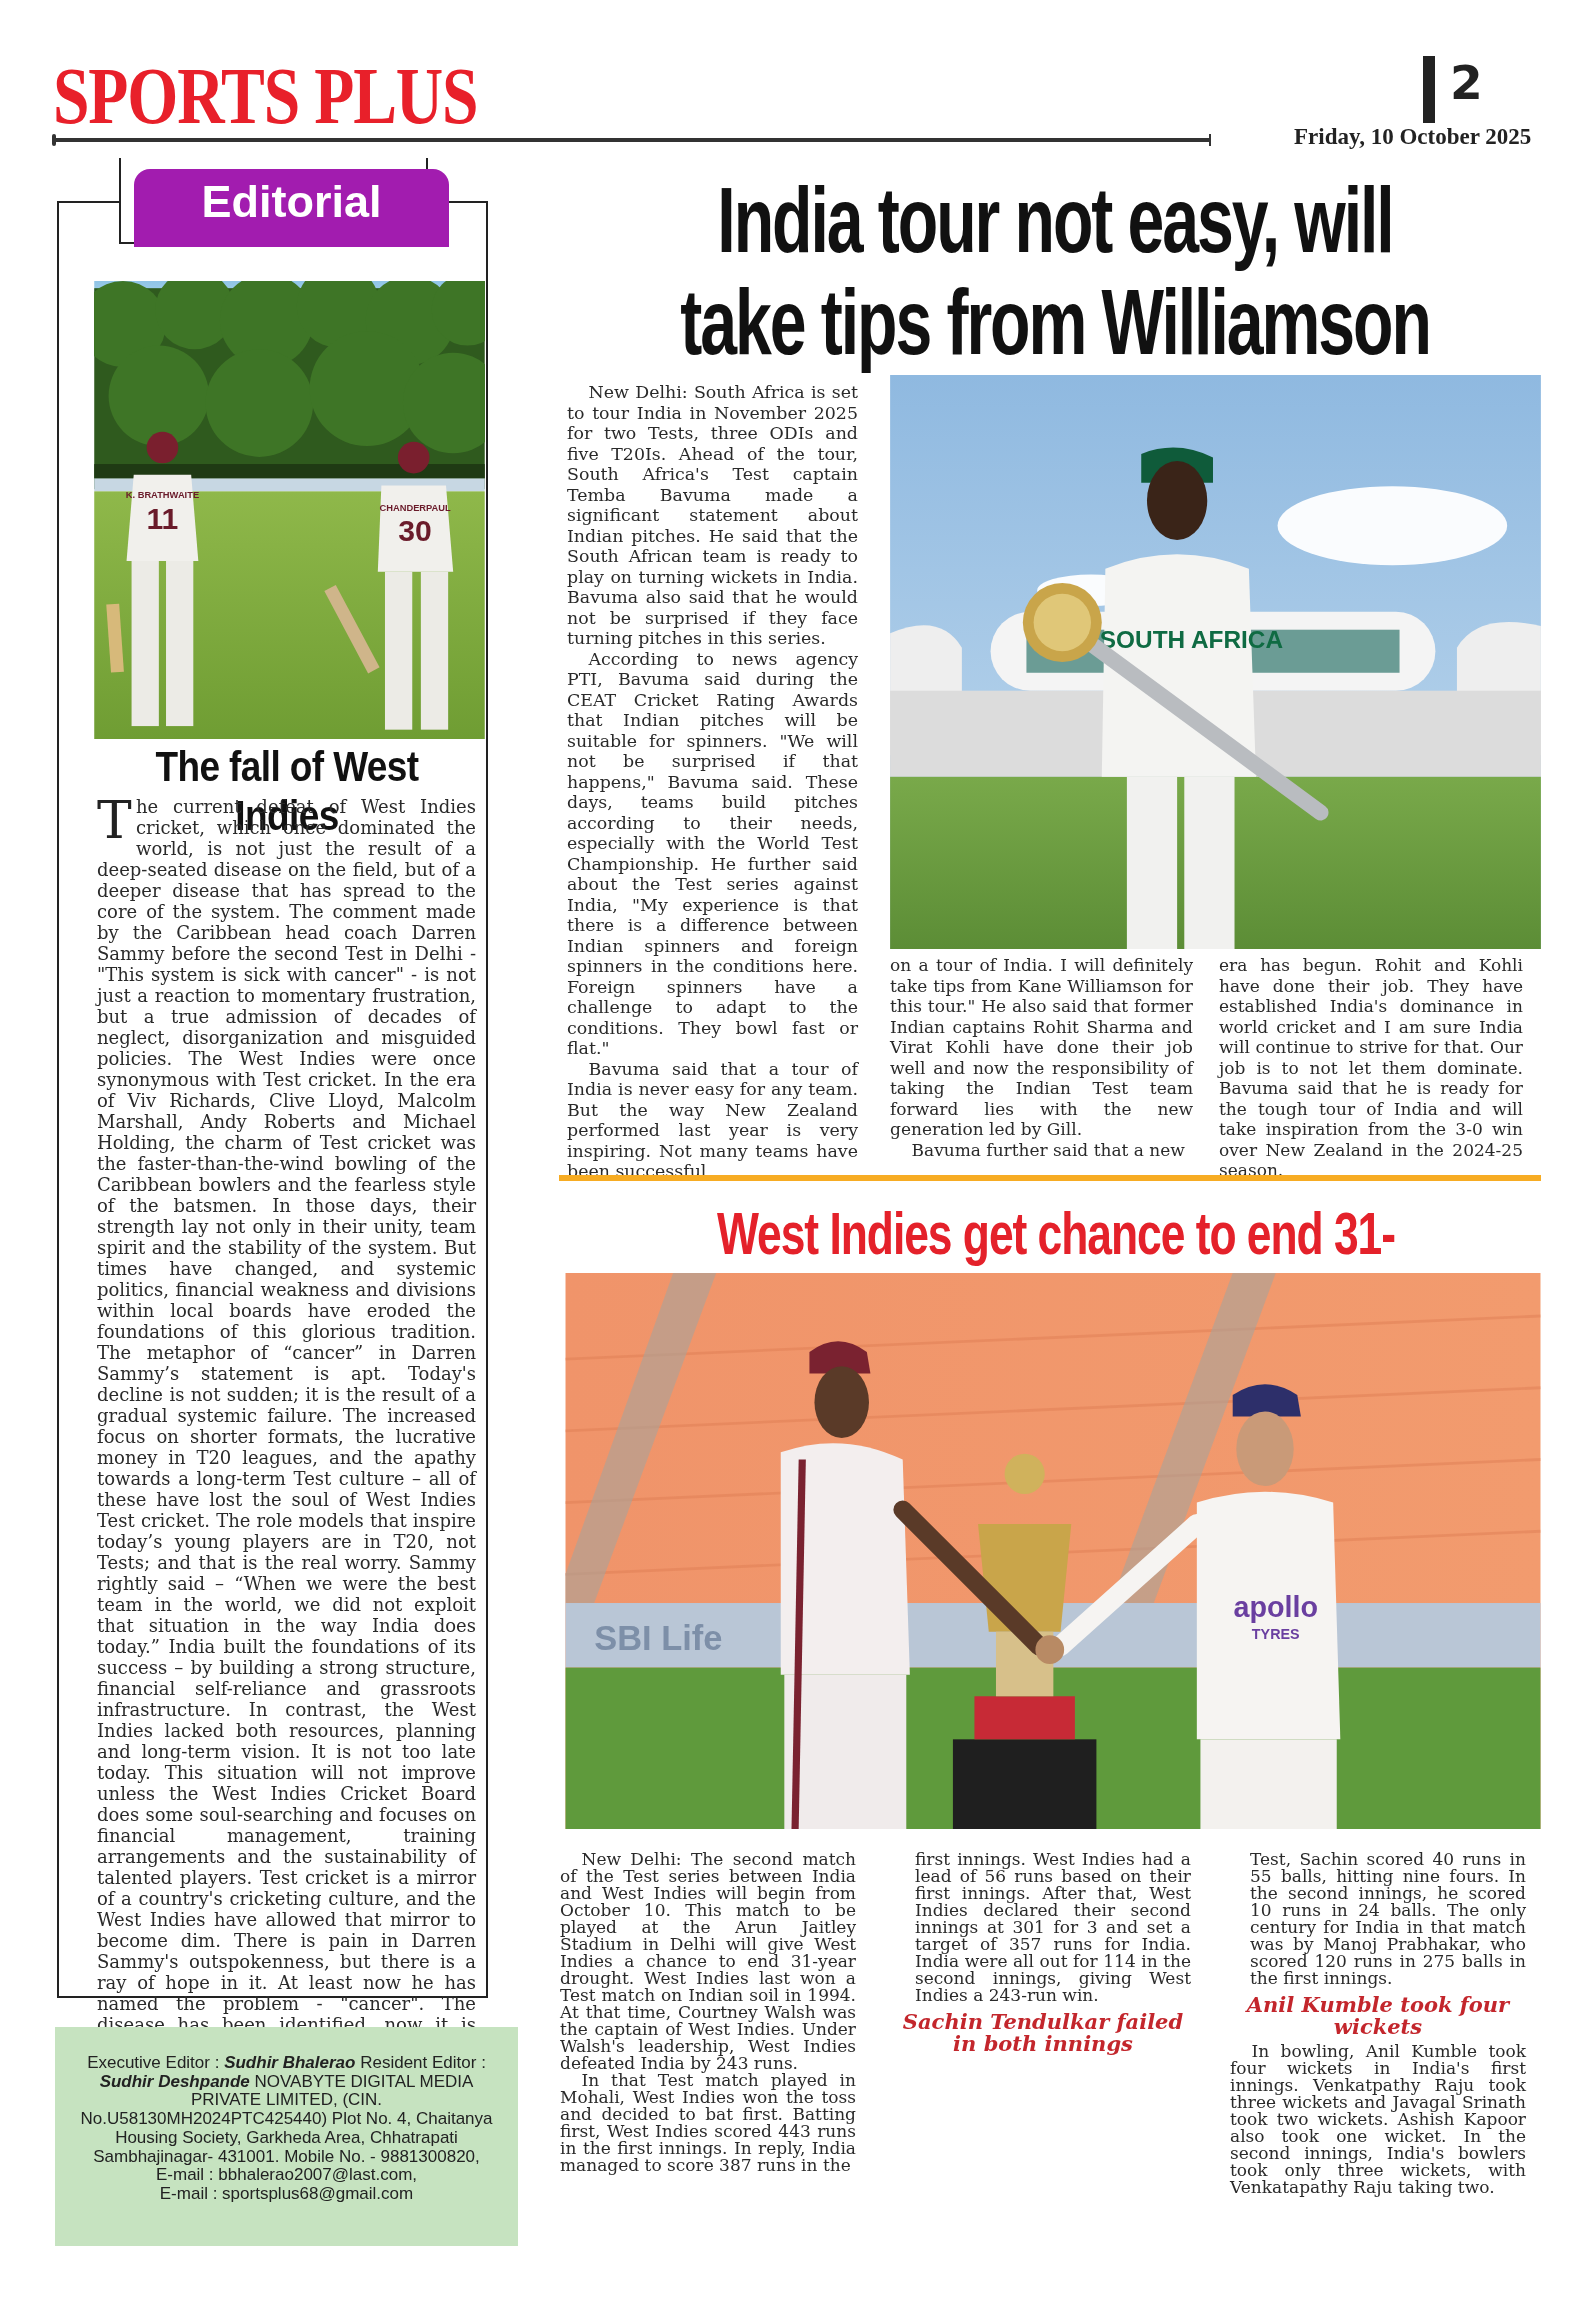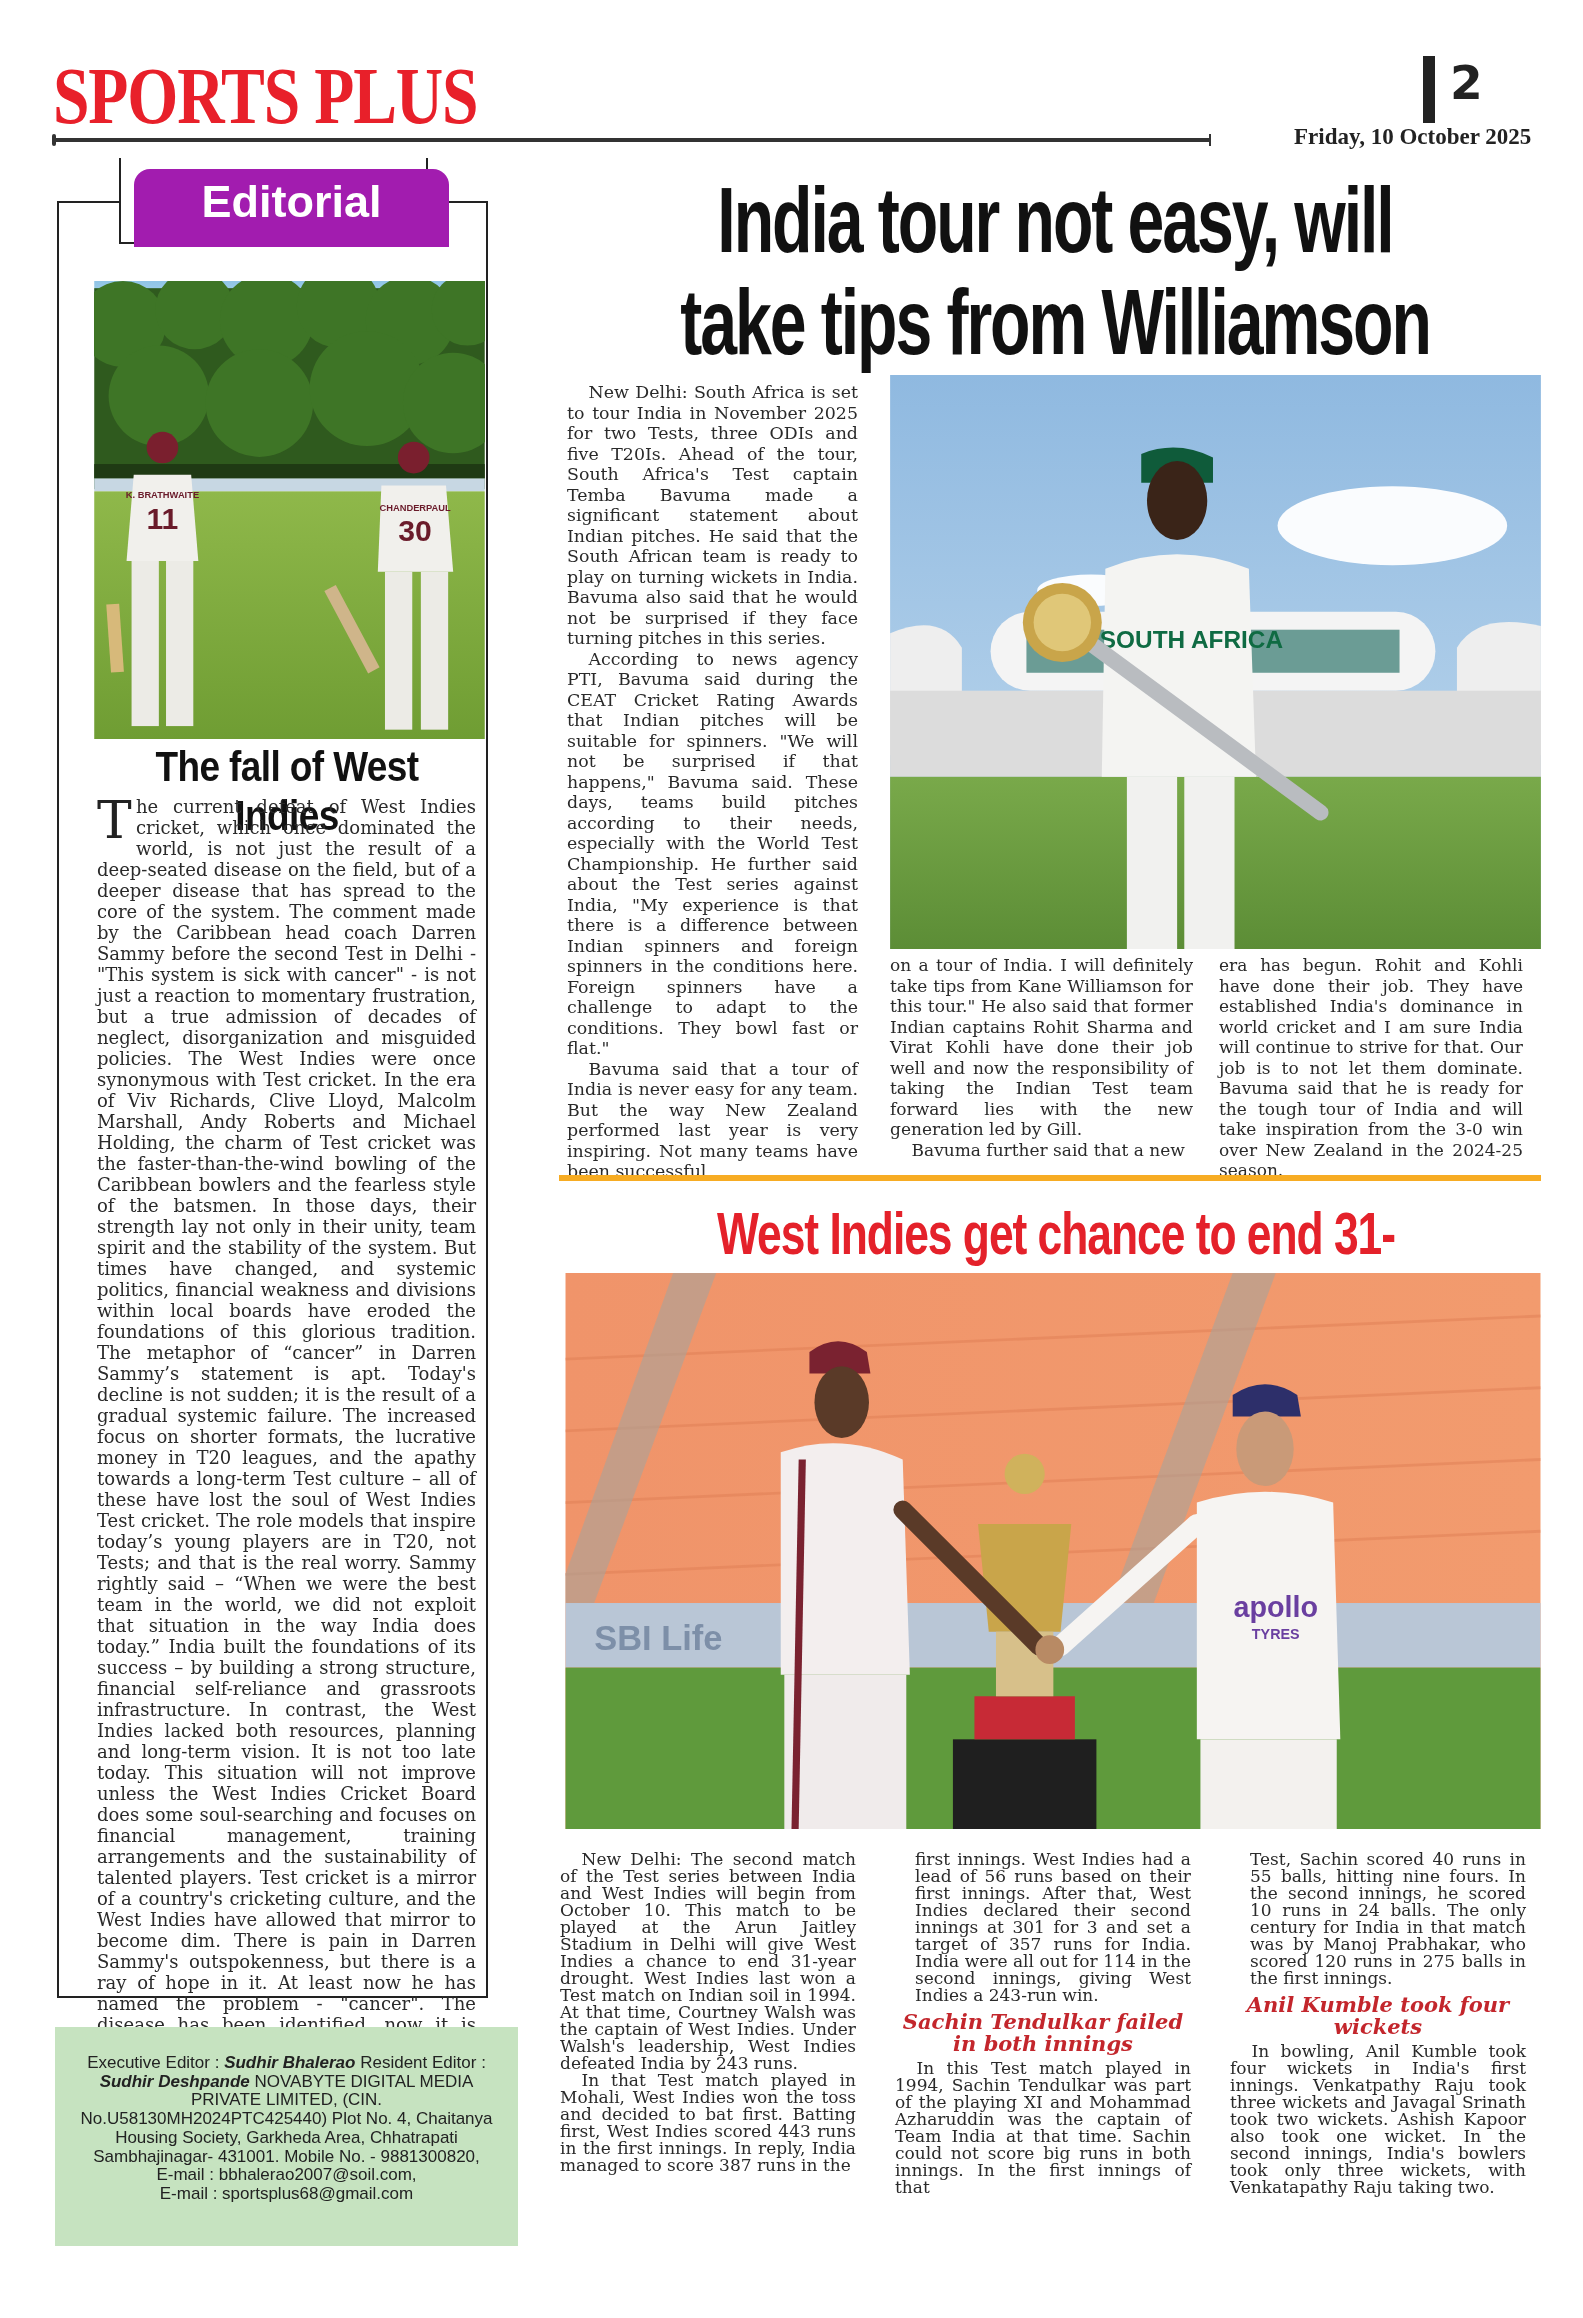--- a/index.html
+++ b/index.html
@@ -117,21 +117,21 @@
   </svg>
 </div>
 
 <div class="abs ed-title">The fall of West Indies</div>
 <div class="abs ed-body">
   <span class="dropcap">T</span><span>he current defeat of West Indies cricket, which once dominated the world, is not just the result of a deep-seated disease on the field, but of a deeper disease that has spread to the core of the system. The comment made by the Caribbean head coach Darren Sammy before the second Test in Delhi - "This system is sick with cancer" - is not just a reaction to momentary frustration, but a true admission of decades of neglect, disorganization and misguided policies. The West Indies were once synonymous with Test cricket. In the era of Viv Richards, Clive Lloyd, Malcolm Marshall, Andy Roberts and Michael Holding, the charm of Test cricket was the faster-than-the-wind bowling of the Caribbean bowlers and the fearless style of the batsmen. In those days, their strength lay not only in their unity, team spirit and the stability of the system. But times have changed, and systemic politics, financial weakness and divisions within local boards have eroded the foundations of this glorious tradition. The metaphor of “cancer” in Darren Sammy’s statement is apt. Today's decline is not sudden; it is the result of a gradual systemic failure. The increased focus on shorter formats, the lucrative money in T20 leagues, and the apathy towards a long-term Test culture – all of these have lost the soul of West Indies Test cricket. The role models that inspire today’s young players are in T20, not Tests; and that is the real worry. Sammy rightly said – “When we were the best team in the world, we did not exploit that situation in the way India does today.” India built the foundations of its success – by building a strong structure, financial self-reliance and grassroots infrastructure. In contrast, the West Indies lacked both resources, planning and long-term vision. It is not too late today. This situation will not improve unless the West Indies Cricket Board does some soul-searching and focuses on financial management, training arrangements and the sustainability of talented players. Test cricket is a mirror of a country's cricketing culture, and the West Indies have allowed that mirror to become dim. There is pain in Darren Sammy's outspokenness, but there is a ray of hope in it. At least now he has named the problem - "cancer". The disease has been identified, now it is time to start the treatment. To revive Test cricket, the West Indies need not just new players, but a new approach - where the pride of tradition and the discipline of the system will come together again.</span>
 </div>
 
 <div class="abs imprint">
   <span>Executive Editor : </span><i>Sudhir Bhalerao</i><span> Resident Editor : </span><i>Sudhir Deshpande</i><span> NOVABYTE DIGITAL MEDIA PRIVATE LIMITED, (CIN. No.U58130MH2024PTC425440)  Plot No. 4, Chaitanya Housing Society, Garkheda Area, Chhatrapati Sambhajinagar- 431001. Mobile No. - 9881300820,</span><br>
-  <span>E-mail : bbhalerao2007@soil.com,</span><br>
+  <span>E-mail : bbhalerao2007@last.com,</span><br>
   <span>E-mail : sportsplus68@gmail.com</span>
 </div>
 
 <div class="abs main-head">India tour not easy, will take tips from Williamson - Bavuma</div>
 
 <div class="abs col a1c1">
   <p>New Delhi: South Africa is set to tour India in November 2025 for two Tests, three ODIs and five T20Is. Ahead of the tour, South Africa's Test captain Temba Bavuma made a significant statement about Indian pitches. He said that the South African team is ready to play on turning wickets in India. Bavuma also said that he would not be surprised if they face turning pitches in this series.</p>
   <p>According to news agency PTI, Bavuma said during the CEAT Cricket Rating Awards that Indian pitches will be suitable for spinners. "We will not be surprised if that happens," Bavuma said. These days, teams build pitches according to their needs, especially with the World Test Championship. He further said about the Test series against India, "My experience is that there is a difference between Indian spinners and foreign spinners in the conditions here. Foreign spinners have a challenge to adapt to the conditions. They bowl fast or flat."</p>
   <p>Bavuma said that a tour of India is never easy for any team. But the way New Zealand performed last year is very inspiring. Not many teams have been successful</p>
 </div>
@@ -236,20 +236,19 @@
   </svg>
 </div>
 
 <div class="abs col a2 a2c1">
   <p>New Delhi: The second match of the Test series between India and West Indies will begin from October 10. This match to be played at the Arun Jaitley Stadium in Delhi will give West Indies a chance to end 31-year drought. West Indies last won a Test match on Indian soil in 1994. At that time, Courtney Walsh was the captain of West Indies. Under Walsh's leadership, West Indies defeated India by 243 runs.</p>
   <p>In that Test match played in Mohali, West Indies won the toss and decided to bat first. Batting first, West Indies scored 443 runs in the first innings. In reply, India managed to score 387 runs in the</p>
 </div>
 <div class="abs col a2 a2c2">
   <p class="first">first innings. West Indies had a lead of 56 runs based on their first innings. After that, West Indies declared their second innings at 301 for 3 and set a target of 357 runs for India. India were all out for 114 in the second innings, giving West Indies a 243-run win.</p>
   <div class="subhead">Sachin Tendulkar failed in both innings</div>
-  <p>In this Test match played in 1994, Sachin Tendulkar was part of the playing XI and Mohammad Azharuddin was the captain of Team India at that time. Sachin could not score big runs in both innings. In the first innings of that</p>
 </div>
 <div class="abs col a2 a2c3">
   <p class="first">Test, Sachin scored 40 runs in 55 balls, hitting nine fours. In the second innings, he scored 10 runs in 24 balls. The only century for India in that match was by Manoj Prabhakar, who scored 120 runs in 275 balls in the first innings.</p>
   <div class="subhead">Anil Kumble took four wickets</div>
   <p>In bowling, Anil Kumble took four wickets in India's first innings. Venkatpathy Raju took three wickets and Javagal Srinath took two wickets. Ashish Kapoor also took one wicket. In the second innings, India's bowlers took only three wickets, with Venkatapathy Raju taking two.</p>
 </div>
 
 
 </body></html>

